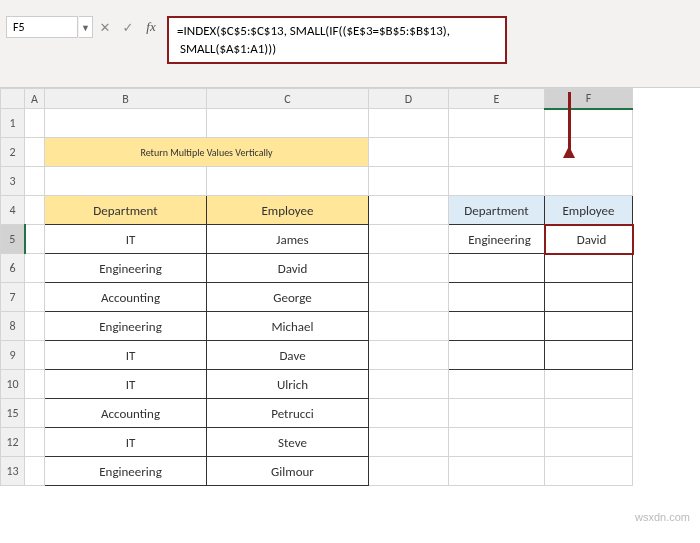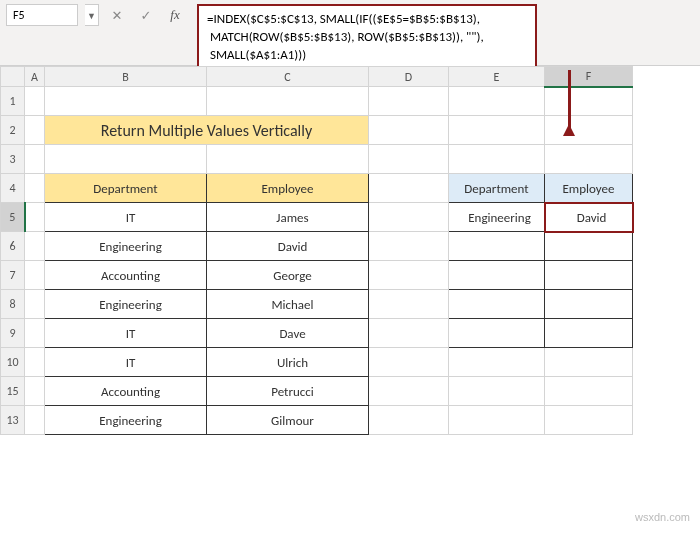--- a/index.html
+++ b/index.html
@@ -1,18 +1,18 @@
 <!DOCTYPE html>
 <html><head>
   <meta charset="utf-8">
   <style>
     * { box-sizing: border-box; margin: 0; padding: 0; }
     body { font-family: Calibri, Arial, sans-serif; font-size: 13px; background: #fff; width: 700px; height: 543px; overflow: hidden; position: relative; }
     
-    .formula-bar { display: flex; align-items: flex-start; background: #f3f2f1; border-bottom: 1px solid #d0d0d0; padding: 4px 6px; gap: 7px; height: 66px; }
+    .formula-bar { display: flex; align-items: flex-start; background: #f3f2f1; border-bottom: 1px solid #d0d0d0; padding: 16px 6px; gap: 1px; height: 88px; }
     .name-box { width: 72px; height: 22px; background: #fff; border: 1px solid #ccc; display: flex; align-items: center; padding: 0 6px; font-size: 12px; }
     .name-box-dd { width: 14px; height: 22px; background: #fff; border: 1px solid #ccc; border-left: none; display: flex; align-items: center; justify-content: center; color: #666; font-size: 9px; }
     .fb-btn { width: 22px; height: 22px; display: flex; align-items: center; justify-content: center; color: #555; font-size: 13px; }
     .fb-btn.cancel { color: #888; }
     .fb-btn.confirm { color: #888; }
     .fx { font-style: italic; font-family: 'Times New Roman', serif; font-size: 13px; }
     .formula-box { flex: 0 0 340px; background: #fff; border: 2.5px solid #8b1a1a; padding: 4px 8px; font-size: 13px; line-height: 1.4; margin-left: 4px; }
     .formula-box div { white-space: pre; }
     
     .sheet { position: relative; }
@@ -23,21 +23,21 @@
     .row-hdr { width: 24px; }
     .col-A { width: 20px; }
     .col-B { width: 162px; }
     .col-C { width: 162px; }
     .col-D { width: 80px; }
     .col-E { width: 96px; }
     .col-F { width: 88px; }
     .grid td { height: 29px; }
     .grid tr:first-child td { height: 14px; }
     
-    .title-cell { background: #ffe699 !important; text-align: center; font-weight: bold; font-size: 16px; color: #333; border: 1px solid #d4d4d4 !important; margin-left: 12px; }
+    .title-cell { background: #ffe699 !important; text-align: center; font-weight: bold; font-size: 10px; color: #333; border: 1px solid #d4d4d4 !important; margin-left: 12px; }
     .hdr-main { background: #ffe699 !important; text-align: center; font-weight: bold; border: 1.2px solid #333 !important; font-size: 13px; }
     .hdr-side { background: #ddebf7 !important; text-align: center; font-weight: bold; border: 1.2px solid #333 !important; font-size: 13px; }
     .cell-main { text-align: left; padding-left: 10px; border: 1.2px solid #333 !important; font-size: 13px; }
     .cell-side { text-align: left; padding-left: 6px; border: 1.2px solid #333 !important; font-size: 13px; }
     .sel-col-hdr { background: #d2d2d2 !important; border-bottom: 2px solid #217346 !important; color: #217346; }
     .sel-row-hdr { background: #d2d2d2 !important; border-right: 2px solid #217346 !important; color: #217346; }
     .selected-cell { outline: 2.5px solid #8b1a1a; outline-offset: -1px; }
     
     .arrow-line { position: absolute; background: #8b1a1a; }
     .arrow-head { position: absolute; width: 0; height: 0; border-left: 6px solid transparent; border-right: 6px solid transparent; border-bottom: 12px solid #8b1a1a; }
@@ -49,22 +49,21 @@
 
 <div class="formula-bar">
   <div class="name-box">F5</div>
   <div class="name-box-dd">▼</div>
   <div class="fb-btn cancel">✕</div>
   <div class="fb-btn confirm">✓</div>
   <div class="fb-btn">
       <span class="fx">fx</span>
     </div>
   <div class="formula-box">
-    <div>=INDEX($C$5:$C$13, SMALL(IF(($E$5=$B$5:$B$13),</div>
-    <div> MATCH(ROW($B$5:$B$13), ROW($B$5:$B$13)), ""),</div>
+    <div>=INDEX($C$5:$C$13, SMALL(IF(($E$3=$B$5:$B$13),</div>
     <div> SMALL($A$1:A1)))</div>
   </div>
 </div>
 
 <div class="sheet">
   <table class="grid">
     <colgroup>
       <col class="row-hdr">
         <col class="col-A">
         <col class="col-B">
@@ -175,20 +174,29 @@
     <tr>
       <th>15</th>
           <td></td>
       <td class="cell-main">Accounting</td>
       <td class="cell-main">Petrucci</td>
       <td></td>
           <td></td>
           <td></td>
     </tr>
     <tr>
+      <th>12</th>
+          <td></td>
+      <td class="cell-main">IT</td>
+      <td class="cell-main">Steve</td>
+      <td></td>
+          <td></td>
+          <td></td>
+    </tr>
+    <tr>
       <th>13</th>
           <td></td>
       <td class="cell-main">Engineering</td>
       <td class="cell-main">Gilmour</td>
       <td></td>
           <td></td>
           <td></td>
     </tr>
   </tbody>
     </table>

